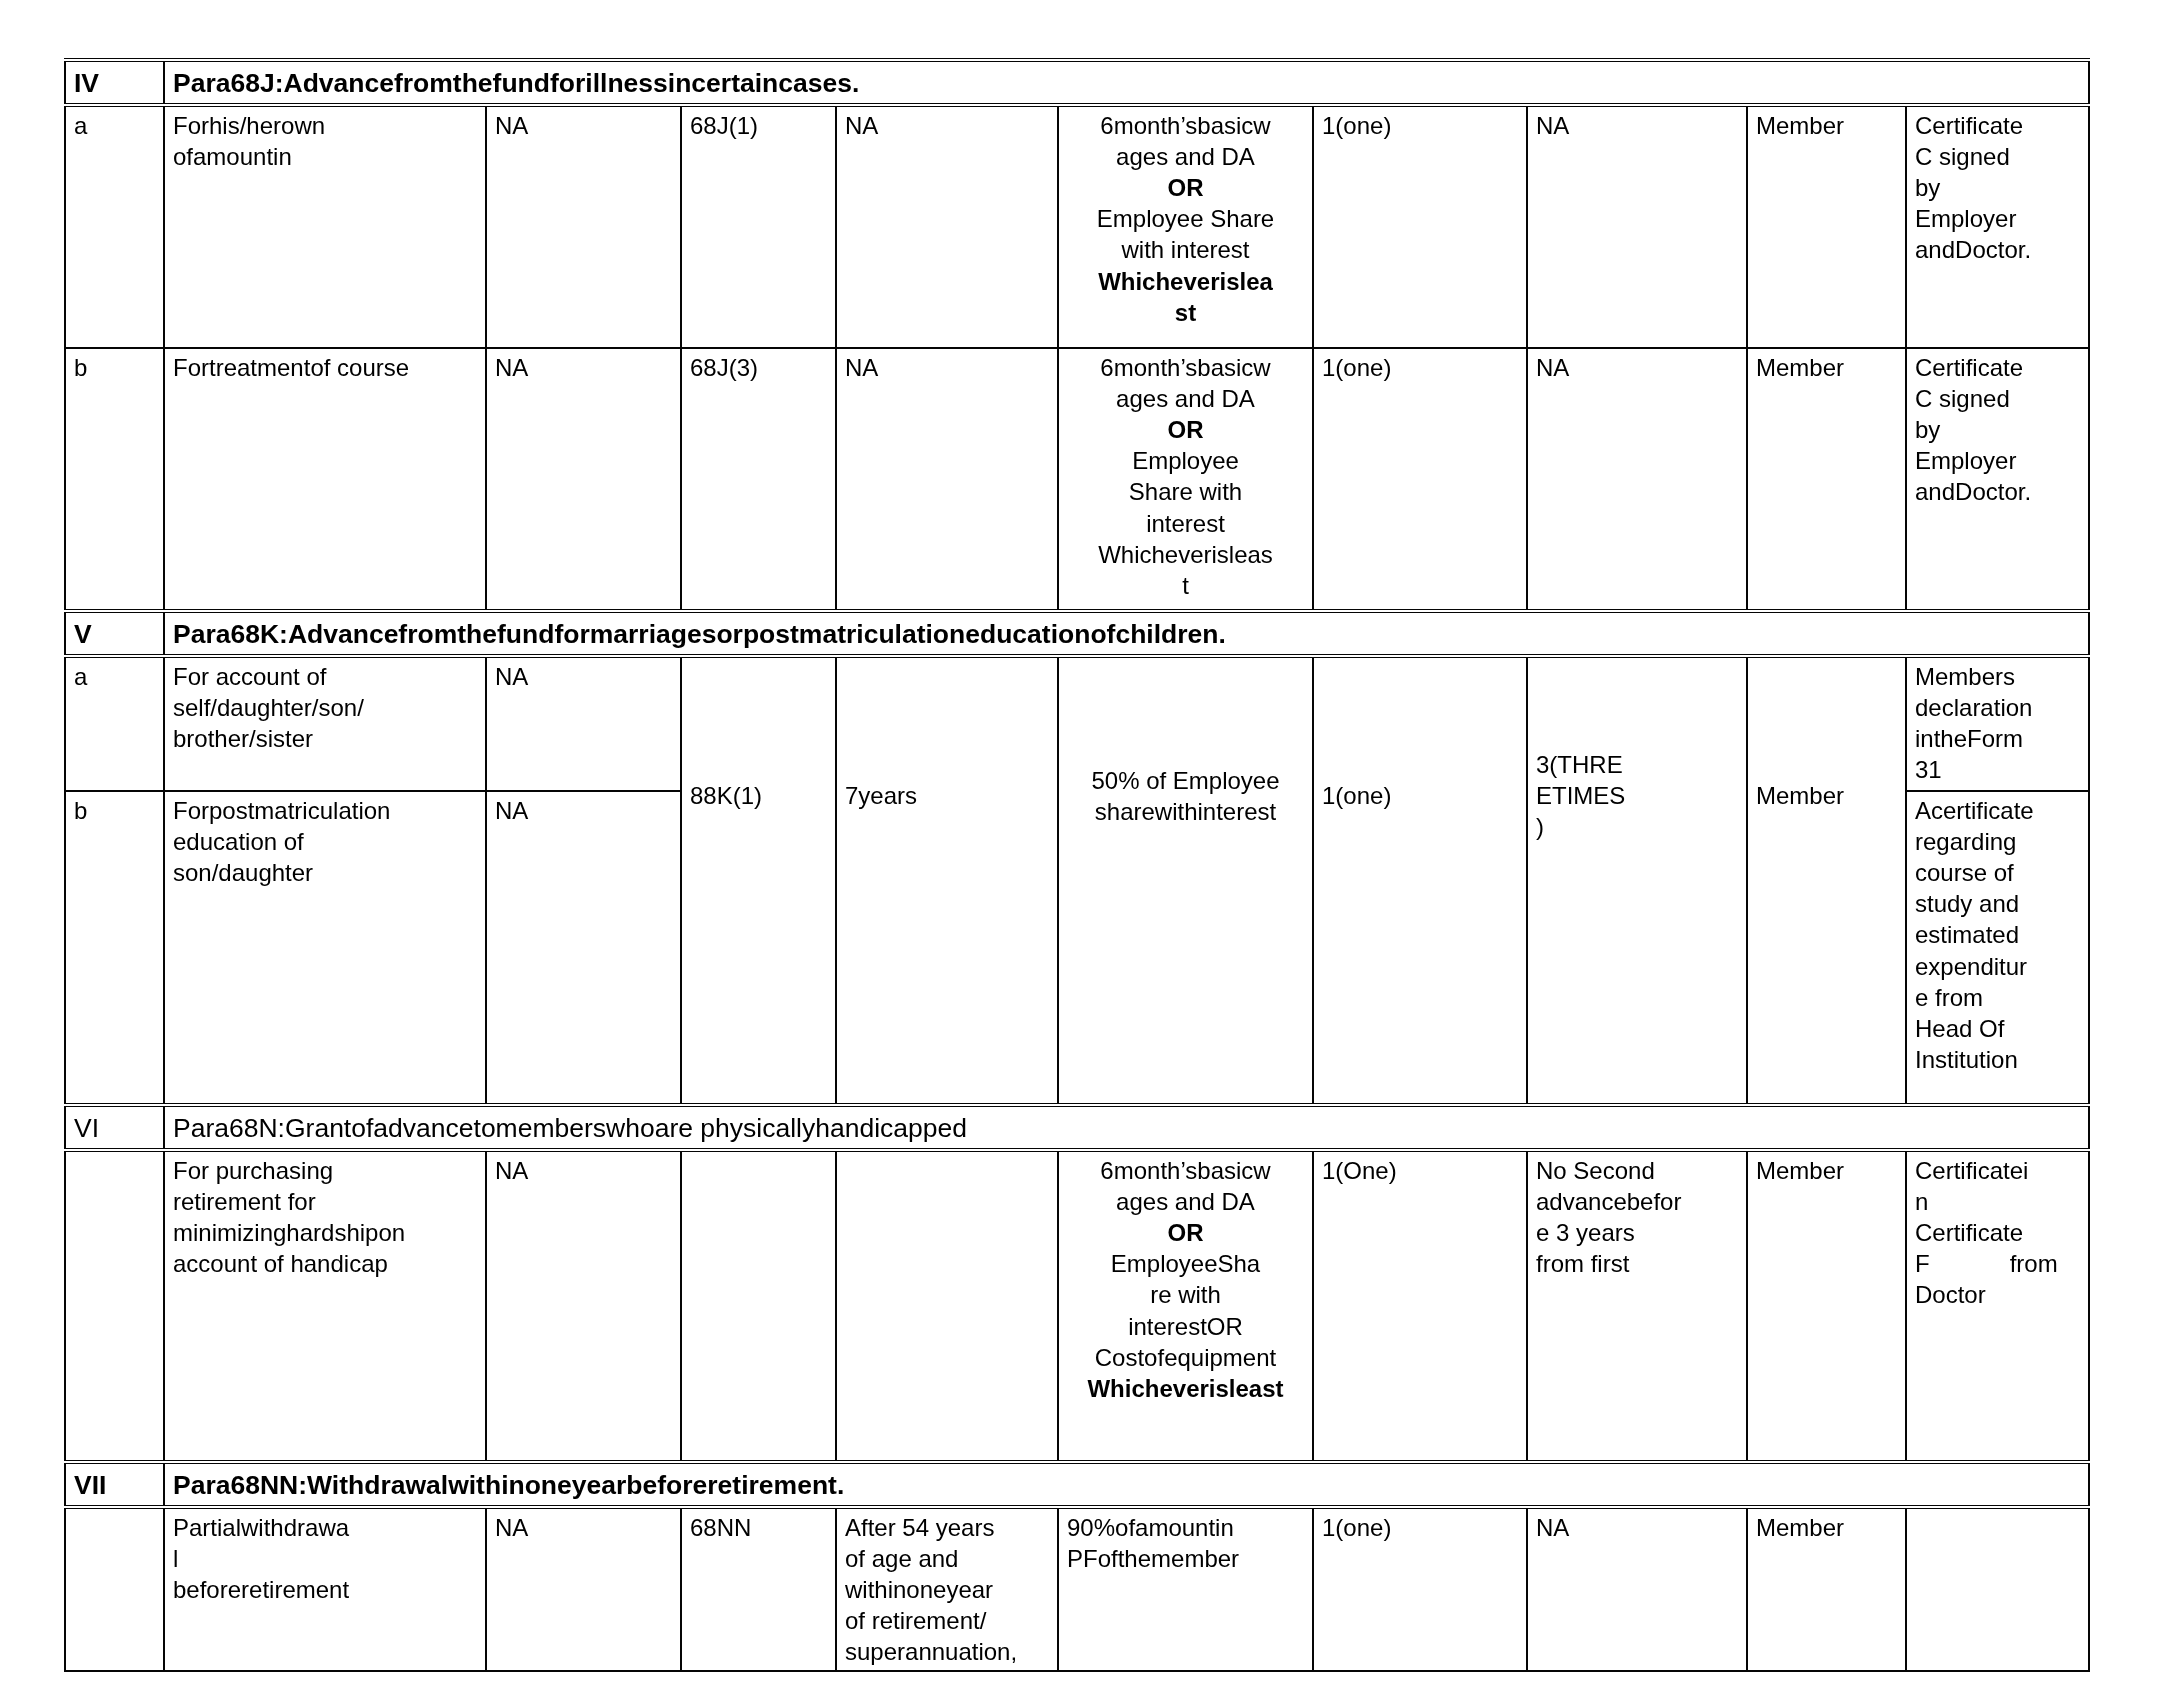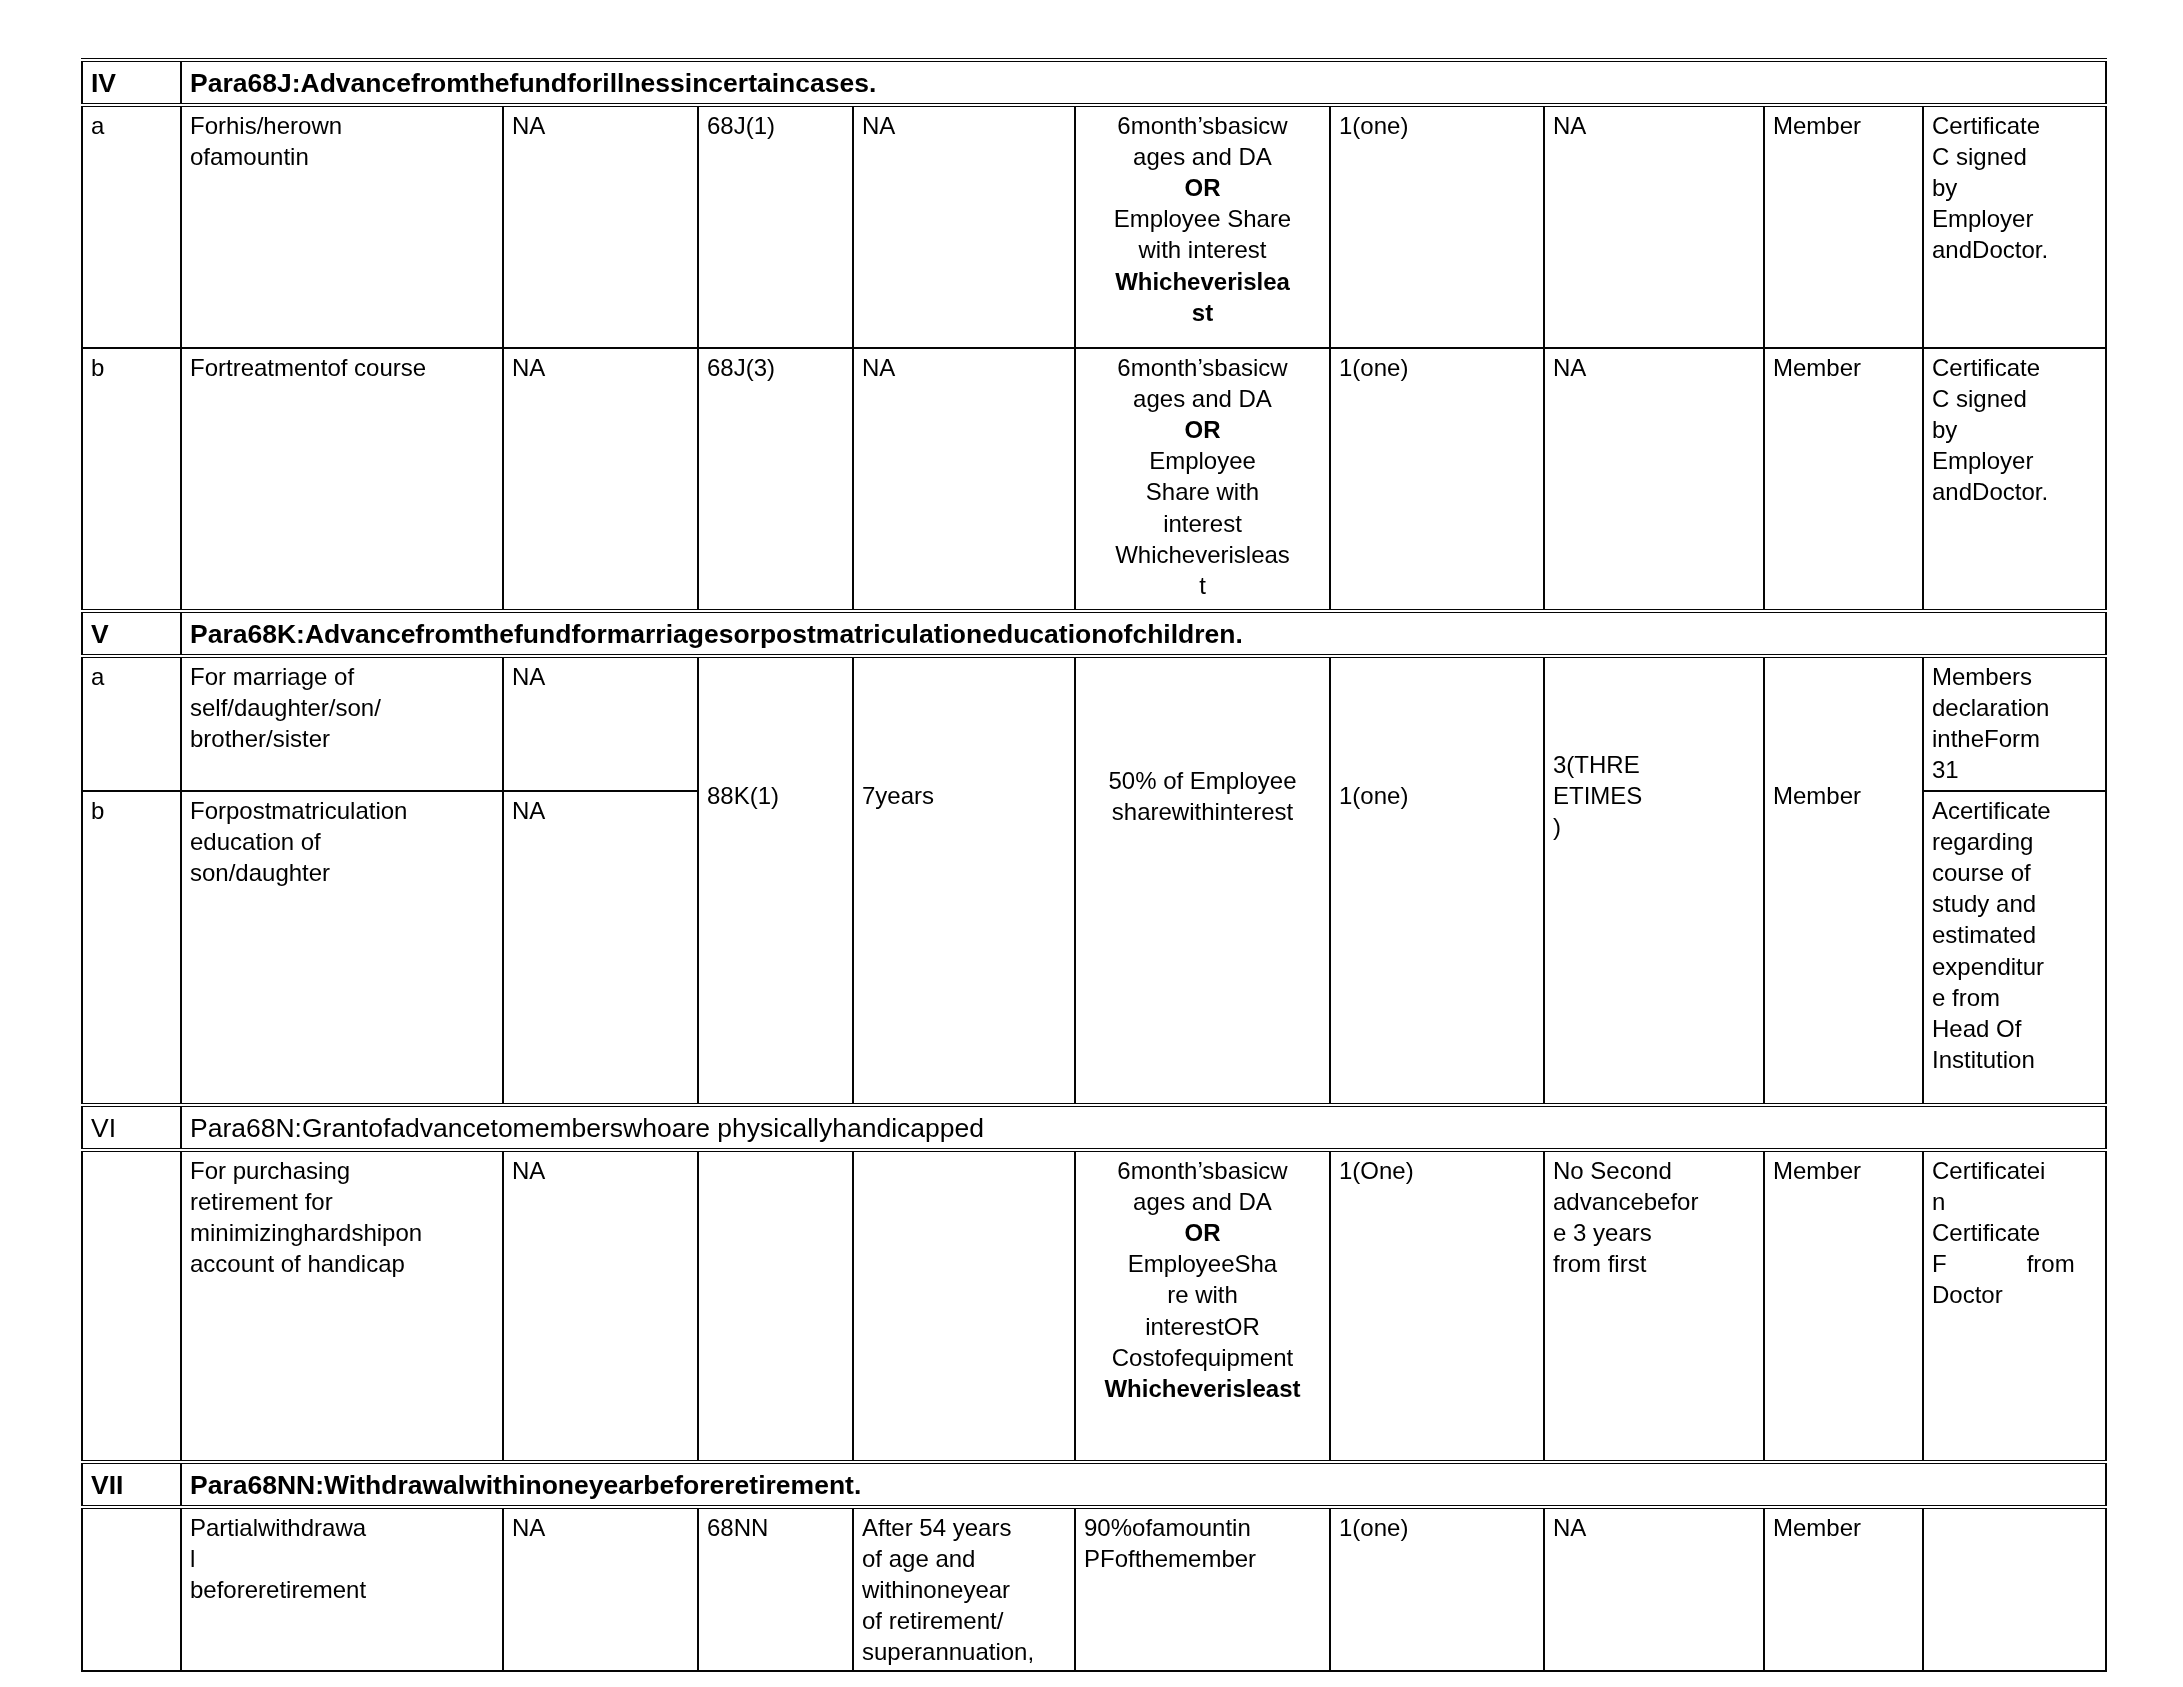--- a/index.html
+++ b/index.html
@@ -4,21 +4,21 @@
 <style>
   html,body{margin:0;padding:0;background:#ffffff;}
   .sheet{
     position:relative;
     width:2183px;height:1687px;
     background:#ffffff;
     font-family:"Liberation Sans", sans-serif;
     color:#000;
   }
   table.doc{
-    position:absolute;left:81px;top:58px;
+    position:absolute;left:64px;top:58px;
     width:2024px;
     border-collapse:collapse;
     table-layout:fixed;
     font-size:24px;
     line-height:1.3;
   }
   td{
     border:2.6px solid #050505;
     vertical-align:top;
     padding:2.6px 8px;
@@ -113,21 +113,21 @@
 andDoctor.</td>
       </tr>
 
       <tr class="sec" style="height:36px">
         <td class="num">V</td>
         <td colspan="9">Para68K:Advancefromthefundformarriagesorpostmatriculationeducationofchildren.</td>
       </tr>
 
       <tr style="height:135px">
         <td>a</td>
-        <td>For marriage of
+        <td>For account of
 self/daughter/son/
 brother/sister</td>
         <td>NA</td>
         <td rowspan="2" class="vmid">88K(1)</td>
         <td rowspan="2" class="vmid">7years</td>
         <td rowspan="2" class="vmid amt">50% of Employee
 sharewithinterest</td>
         <td rowspan="2" class="vmid">1(one)</td>
         <td rowspan="2" class="vmid">3(THRE
 ETIMES

